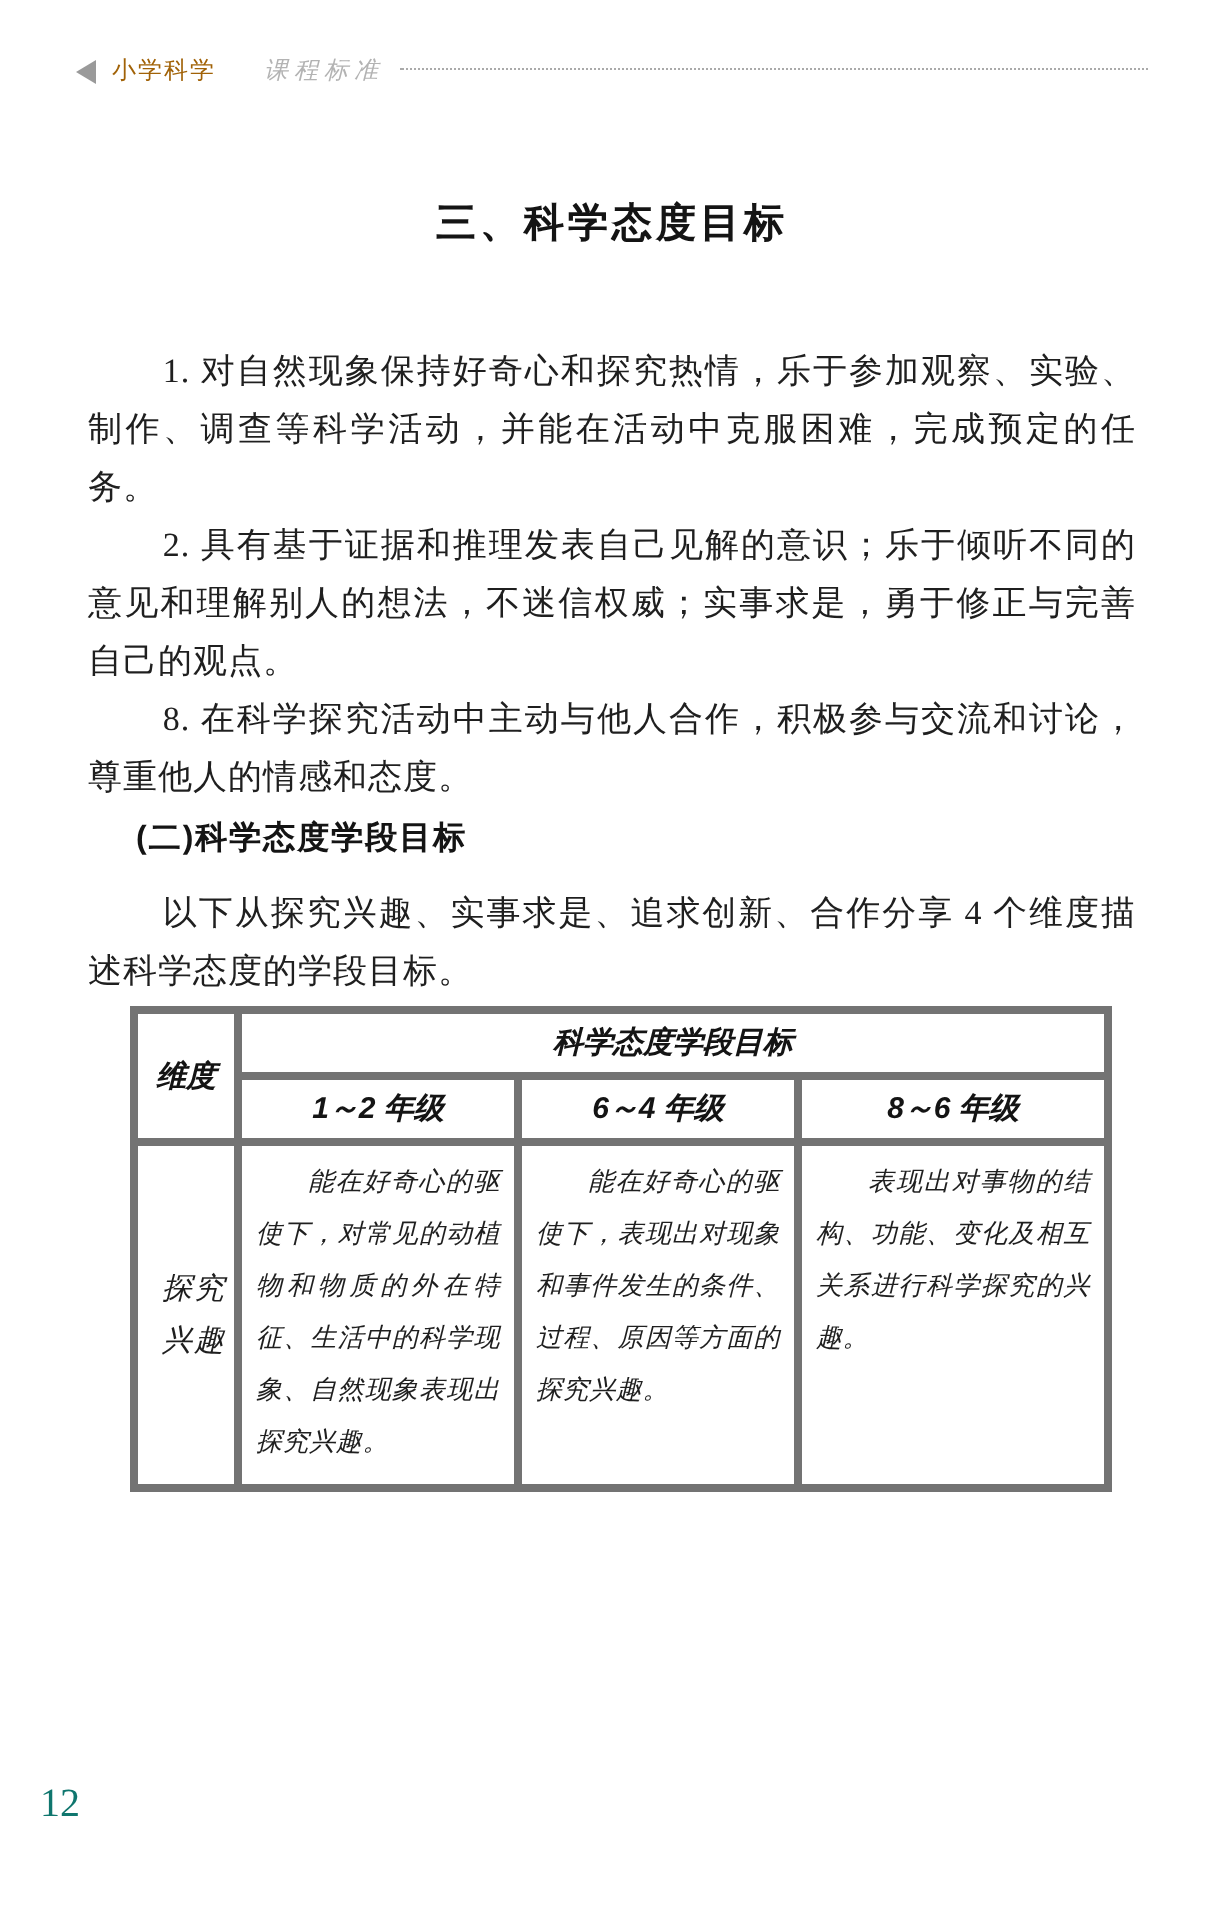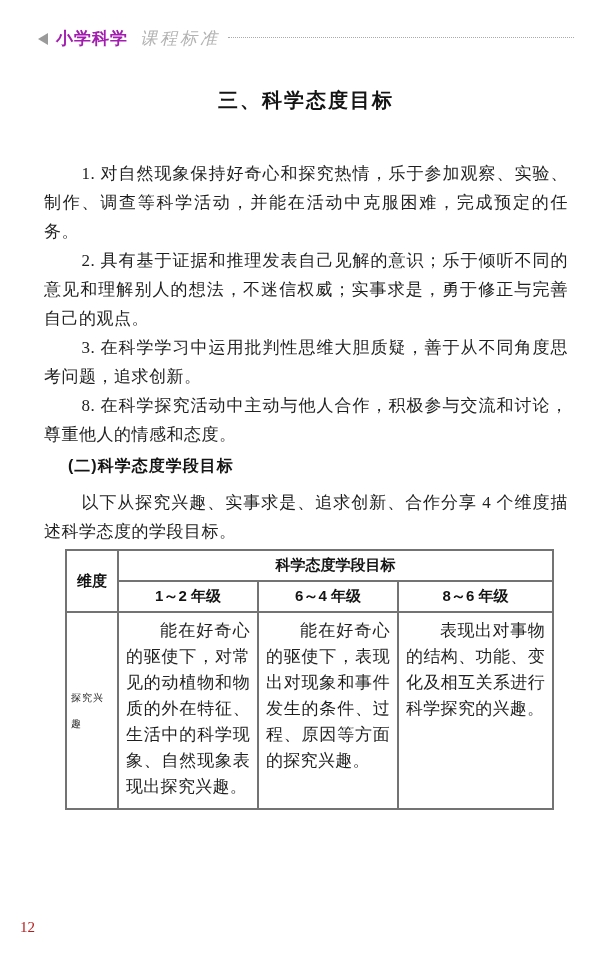--- a/index.html
+++ b/index.html
@@ -19,36 +19,36 @@
   }
   .tri {
     width:0; height:0;
     border-top:6px solid transparent;
     border-bottom:6px solid transparent;
     border-right:10px solid #9a9a9a;
     margin-right:8px;
   }
   .brand {
     font-family:"Liberation Sans", sans-serif;
-    font-weight:bold; font-size:17px; color:#a21caf; letter-spacing:1px;
+    font-weight:normal; font-size:12px; color:#a16207; letter-spacing:1px;
     white-space:nowrap;
   }
   .subtitle {
     font-family:Liberation Mono, monospace;
-    font-style:italic; font-size:17px; color:#b3b3b3; letter-spacing:3px;
-    margin-left:12px; white-space:nowrap;
+    font-style:italic; font-size:12px; color:#b3b3b3; letter-spacing:3px;
+    margin-left:24px; white-space:nowrap;
   }
   .dotted-rule {
     flex:1; height:0;
     border-bottom:1px dotted #aaaaaa;
     margin-left:8px; margin-bottom:2px;
   }
 
   
-  .main { position:absolute; top:86px; left:44px; width:524px; }
+  .main { position:absolute; top:98px; left:44px; width:524px; }
   .doc-title {
     text-align:center;
     font-family:"Liberation Sans", sans-serif;
     font-weight:bold; font-size:20px; letter-spacing:2px;
     line-height:28px; margin:0 0 45px 0; color:#141414;
   }
   .sec-heading {
     font-family:"Liberation Sans", sans-serif;
     font-weight:bold; font-size:16px; letter-spacing:1px;
     line-height:22px; margin:0 0 15px 52px; color:#141414;
@@ -60,64 +60,63 @@
     text-align:justify; text-indent:2.2em; margin:0;
   }
 
   
   table.obj {
     margin:3px 0 0 21px;
     border-collapse:collapse; table-layout:fixed;
     width:487px;
     border:2px solid #2e2e2e;
   }
-  table.obj td { border:2px solid #737373; }
+  table.obj td { border:4px solid #737373;font-style:italic; }
   .hdr {
     font-family:"Liberation Sans", sans-serif;
     font-weight:bold; font-size:15px; color:#141414;
     text-align:center; vertical-align:middle;
     height:27px; border-bottom-width:2px !important;
   }
   .dim-hdr { border-bottom-width:2px !important; }
   .dim-cell {
-    font-size:10px; text-align:left; vertical-align:middle;
+    font-size:15px; text-align:right; vertical-align:middle;
     padding:4px 4px; line-height:26px; letter-spacing:1px;
   }
   .body-cell {
-    font-size:17px; line-height:26px; letter-spacing:0.3px;
+    font-size:13px; line-height:26px; letter-spacing:0.3px;
     text-align:justify; text-indent:2em;
     vertical-align:top; padding:5px 7px 8px 7px;
     height:155px;
   }
 
   .page-number {
     position:absolute; left:20px; top:891px;
     font-family:"Liberation Serif", serif;
-    font-size:15px; color:#b91c1c;margin-top:28px;
+    font-size:20px; color:#0f766e;
   }
 </style>
 </head>
 <body>
 
 <div class="page">
 
   <div class="running-head">
     <span class="tri"></span>
     <span class="brand">小学科学</span>
     <span class="subtitle">课程标准</span>
     <span class="dotted-rule"></span>
   </div>
 
   <div class="main">
     <h1 class="doc-title">三、科学态度目标</h1>
 
 
     <p class="para">1. 对自然现象保持好奇心和探究热情，乐于参加观察、实验、制作、调查等科学活动，并能在活动中克服困难，完成预定的任务。</p>
     <p class="para">2. 具有基于证据和推理发表自己见解的意识；乐于倾听不同的意见和理解别人的想法，不迷信权威；实事求是，勇于修正与完善自己的观点。</p>
-    <p class="para">3. 在科学学习中运用批判性思维大胆质疑，善于从不同角度思考问题，追求创新。</p>
     <p class="para">8. 在科学探究活动中主动与他人合作，积极参与交流和讨论，尊重他人的情感和态度。</p>
 
     <h2 class="sec-heading second">(二)科学态度学段目标</h2>
 
     <p class="para">以下从探究兴趣、实事求是、追求创新、合作分享 4 个维度描述科学态度的学段目标。</p>
 
     <table class="obj">
       <colgroup>
         <col style="width:52px">
         <col style="width:140px">

